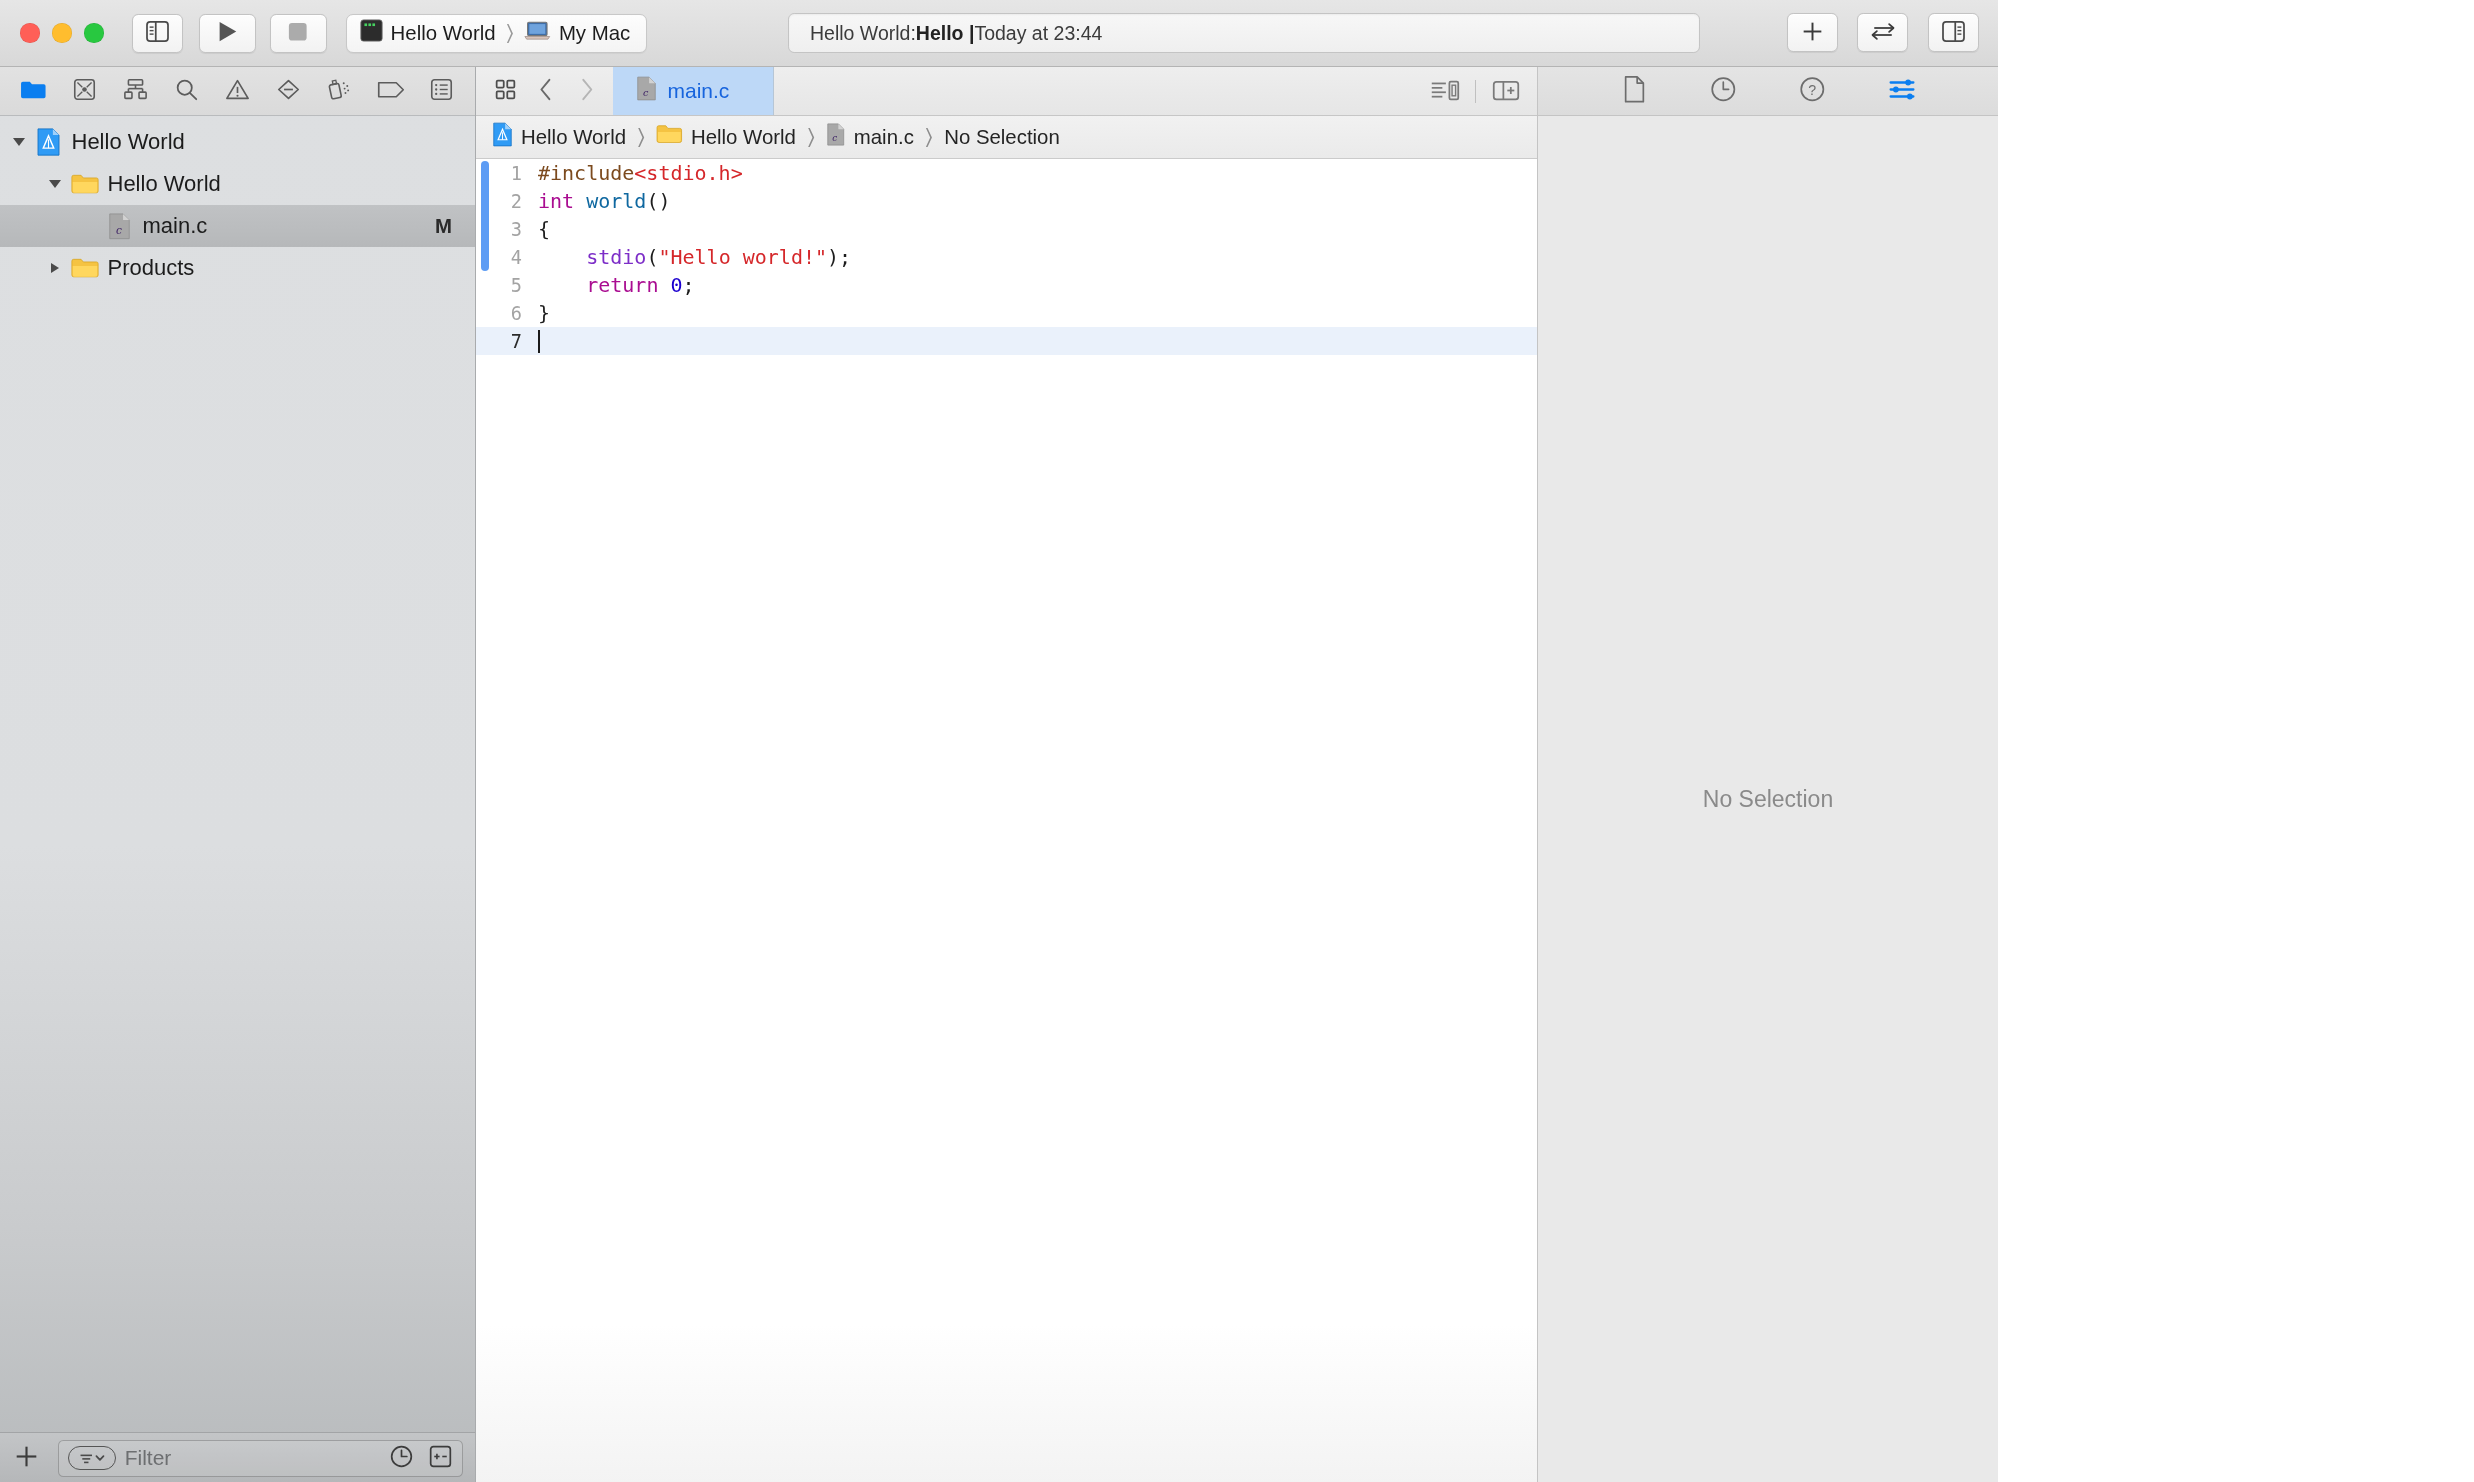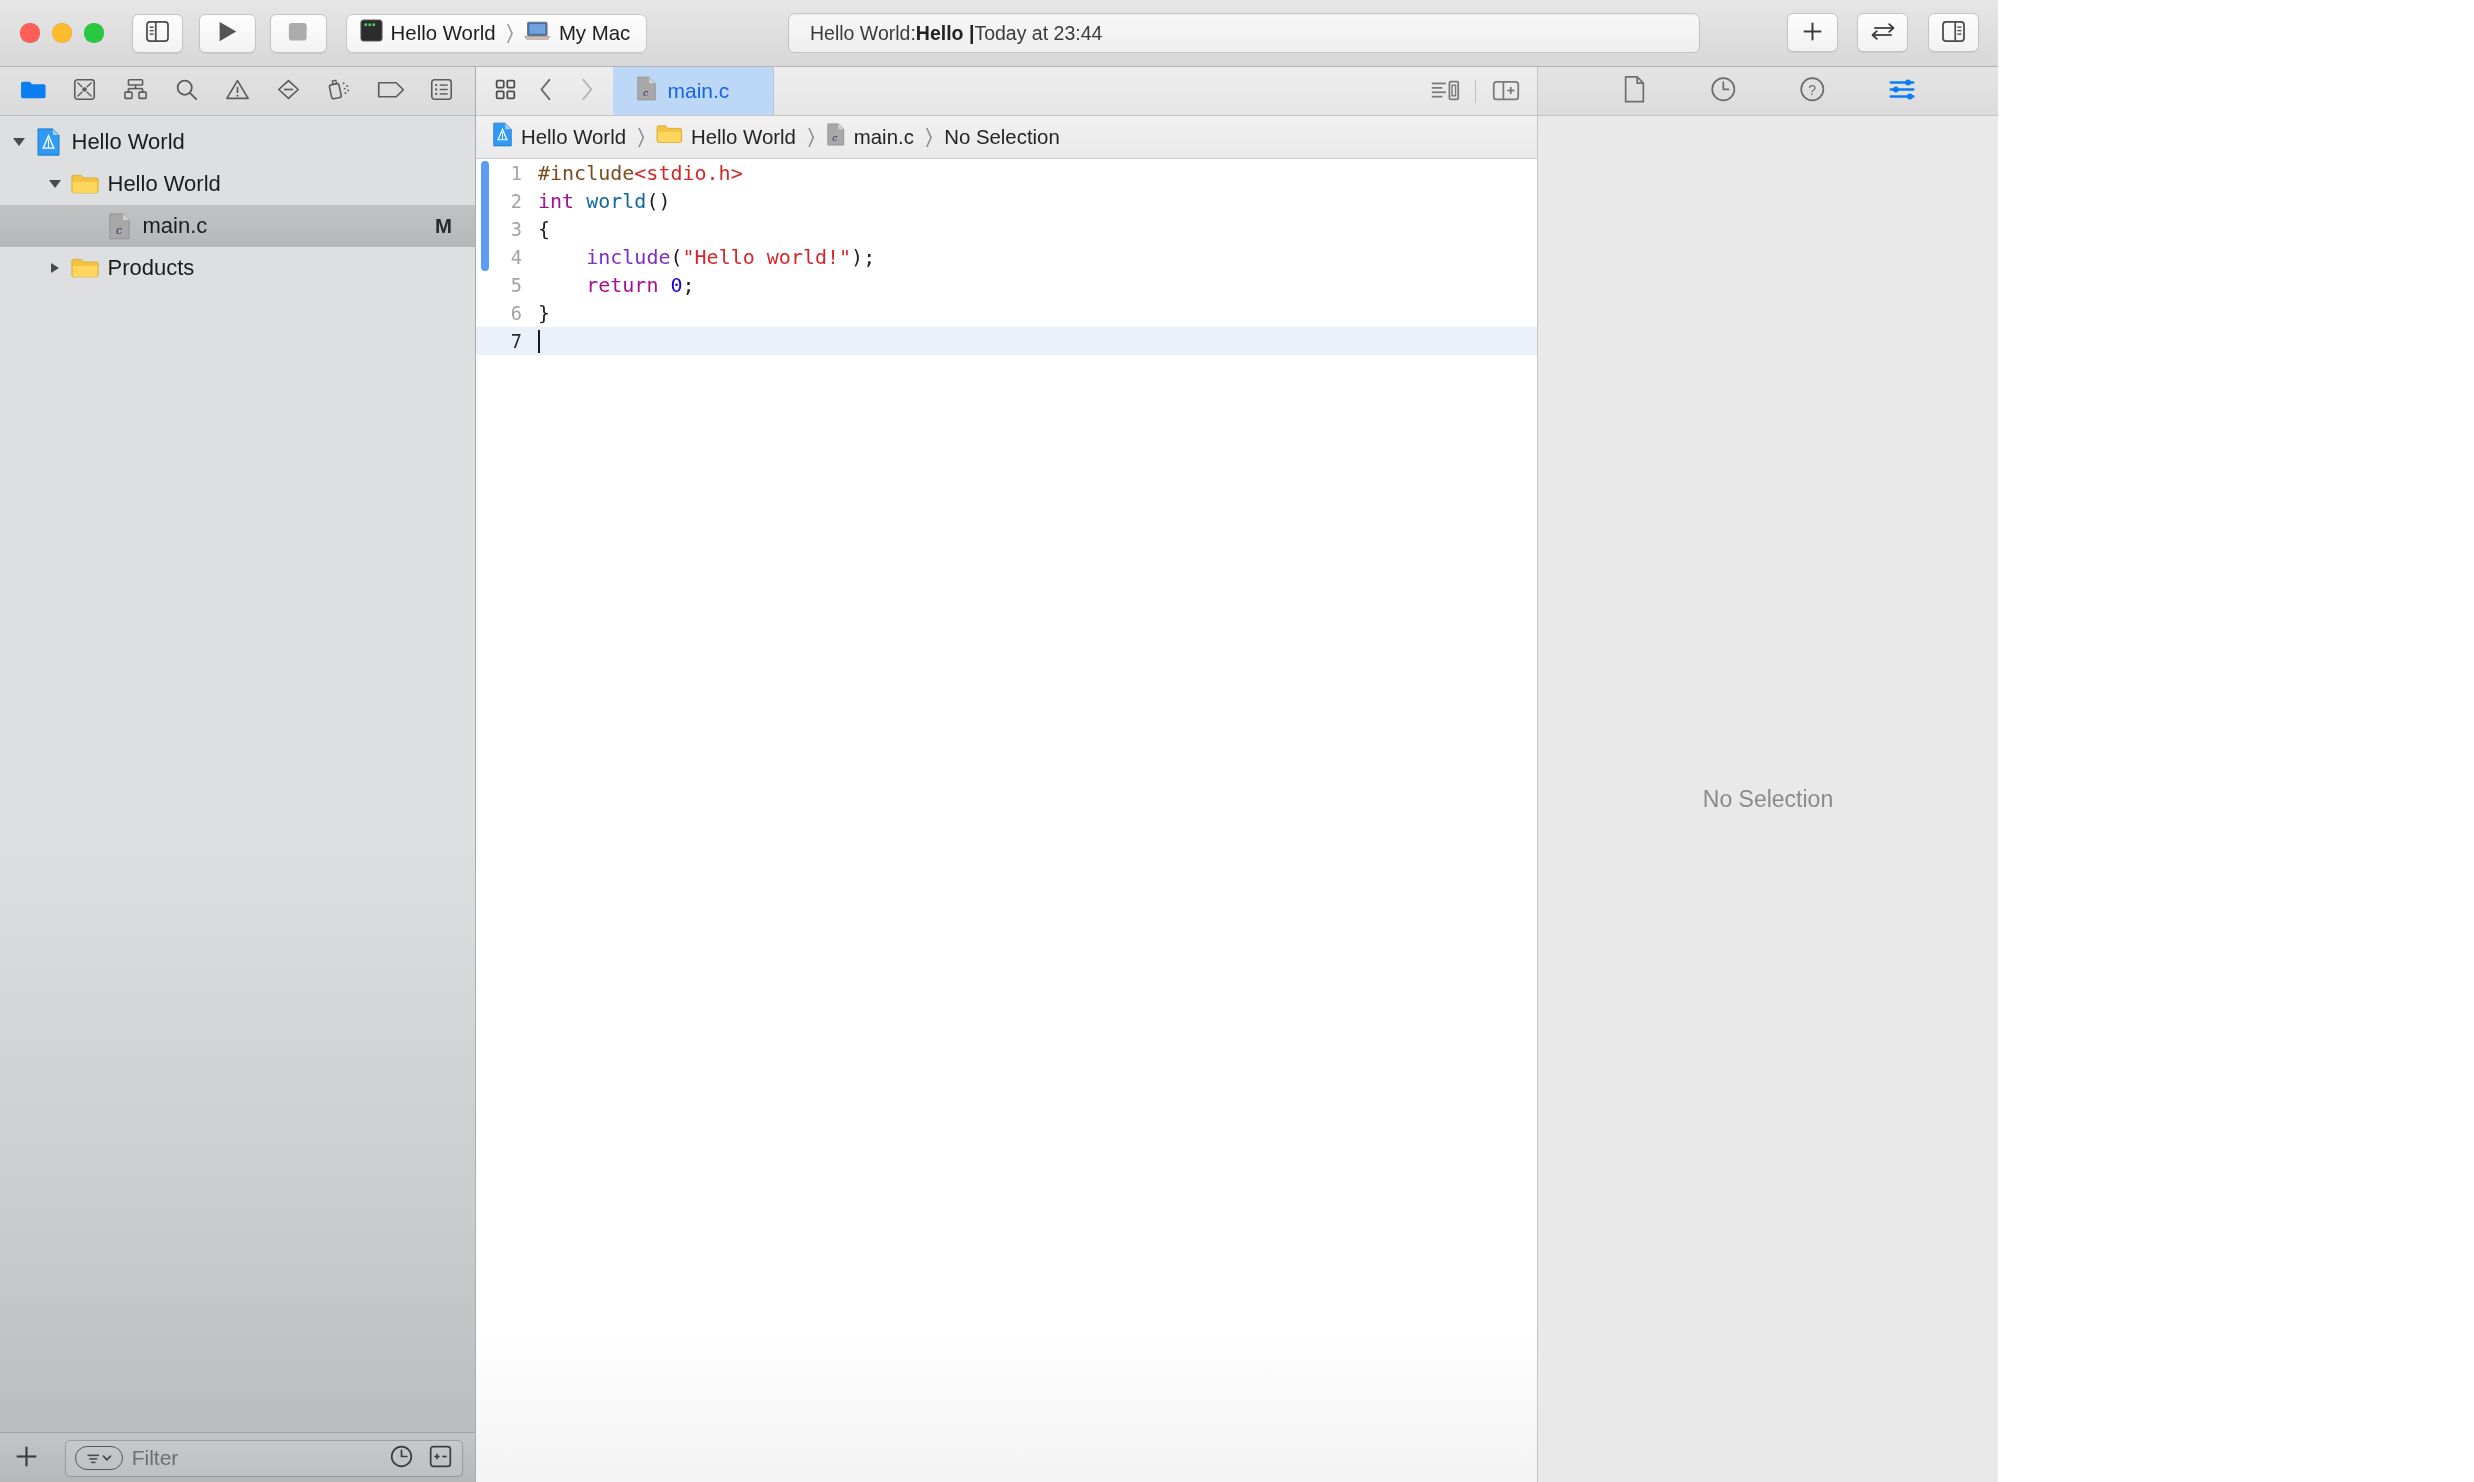--- a/index.html
+++ b/index.html
@@ -109,21 +109,21 @@
     border-top: 8.9px solid #4a4a4a; border-bottom: 0;
   }
   .row-ico { width: 30px; flex: 0 0 30px; display: flex; align-items: center; justify-content: center; margin-right: 8px; }
   .row-label { white-space: nowrap; }
   .badge-m { position: absolute; right: 23px; font-size: 20.4px; font-weight: 700; color: #2a2a2a; }
 
   .filter-bar {
     height: 51px; flex: 0 0 51px;
     background: linear-gradient(to bottom,#c3c5c7,#b5b7b9);
     border-top: 0.9px solid #a2a4a6;
-    display: flex; align-items: center; padding: 0 12.4px 0 8.9px; gap: 21px;
+    display: flex; align-items: center; padding: 0 12.4px 0 8.9px; gap: 14px;
   }
   .plus-btn { width: 35px; height: 35px; display: flex; align-items: center; justify-content: center; }
   .filter-field {
     flex: 1; height: 37px;
     background: rgba(255,255,255,.10);
     border: 0.9px solid rgba(90,90,90,.38);
     border-radius: 5.3px;
     display: flex; align-items: center; gap: 8.9px; padding: 0 8.9px 0 8.9px;
   }
   .filter-pill {
@@ -637,21 +637,21 @@
             <div class="cline">
               <span class="lnum">2</span>
               <span class="ctext"><span class="s-kw">int</span><span class="s-plain"> </span><span class="s-fn">world</span><span class="s-plain">()</span></span>
             </div>
             <div class="cline">
               <span class="lnum">3</span>
               <span class="ctext"><span class="s-plain">{</span></span>
             </div>
             <div class="cline">
               <span class="lnum">4</span>
-              <span class="ctext"><span class="s-plain">    </span><span class="s-call">include</span><span class="s-plain">(</span><span class="s-str">"Hello world!"</span><span class="s-plain">);</span></span>
+              <span class="ctext"><span class="s-plain">    </span><span class="s-call">stdio</span><span class="s-plain">(</span><span class="s-str">"Hello world!"</span><span class="s-plain">);</span></span>
             </div>
             <div class="cline">
               <span class="lnum">5</span>
               <span class="ctext"><span class="s-plain">    </span><span class="s-kw">return</span><span class="s-plain"> </span><span class="s-num">0</span><span class="s-plain">;</span></span>
             </div>
             <div class="cline">
               <span class="lnum">6</span>
               <span class="ctext"><span class="s-plain">}</span></span>
             </div>
             <div class="cline current">

